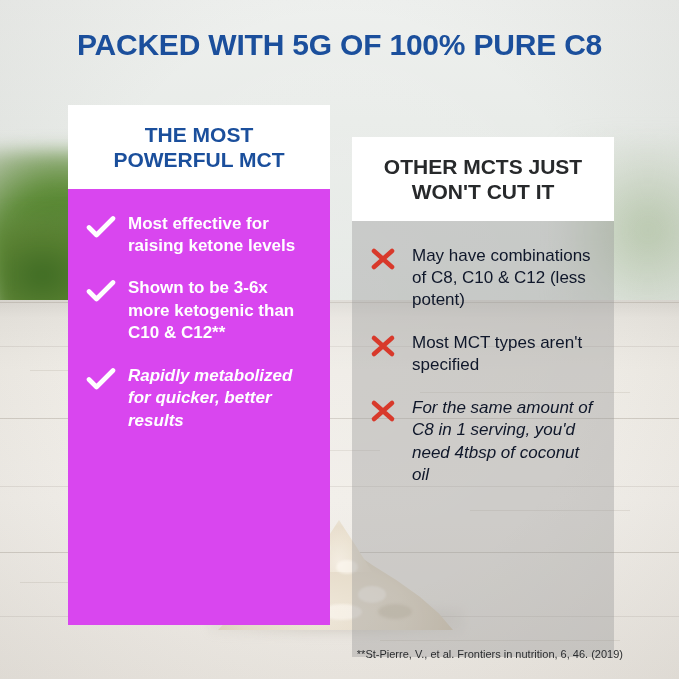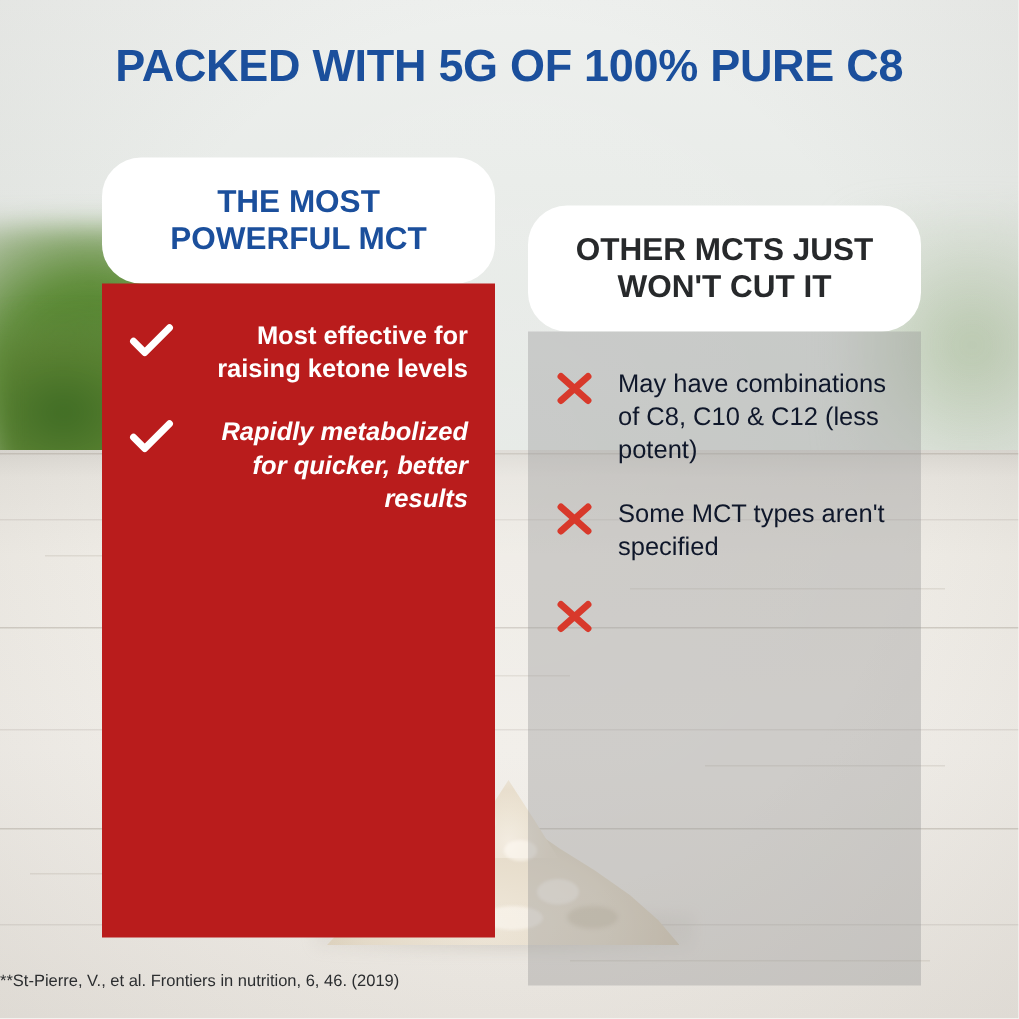--- a/index.html
+++ b/index.html
@@ -137,38 +137,36 @@
     top: 105px;
   }
   .col-left  { left: 68px;  width: 262px; }
   .col-right { left: 352px; width: 262px; margin-top: 32px; }
 
   .col-head {
     background: #ffffff;
     text-align: center;
     padding: 18px 14px 16px 14px;
     box-sizing: border-box;
-    border-radius: 26px;
   }
   .col-head .title {
     font-size: 21px;
     font-weight: bold;
     line-height: 1.18;
     color: #27292b;
   }
   .col-left .col-head .title { color: #1b4f9c; }
 
   .col-body {
     box-sizing: border-box;
     padding: 24px 18px 24px 18px;
   }
   .col-left .col-body {
-    background: #b91c1c;
+    background: #d946ef;
     height: 436px;
-    text-align: right;
   }
   .col-right .col-body {
     background: rgba(150,150,150,0.38);
     height: 436px;
   }
 
   .item {
     display: flex;
     align-items: flex-start;
     margin-bottom: 20px;
@@ -188,21 +186,21 @@
     font-weight: bold;
   }
   .col-left .item-text { color: #ffffff; }
   .col-right .item-text { color: #0f172a; font-weight: normal; font-size: 17px; }
 
   .footnote {
     position: absolute;
     left: 0;
     top: 648px;
     width: 623px;
-    text-align: left;
+    text-align: right;
     font-size: 11px;
     color: #2c2e30;
   }
   svg { display: block; }
 </style>
 </head>
 <body>
 
 <div class="canvas">
 
@@ -250,20 +248,28 @@
 
       <div class="item">
         <span class="mark">
           <svg width="30" height="24" viewBox="0 0 30 24">
             <path d="M3 12.5 L10.5 20 L27 3.5" fill="none" stroke="#ffffff" stroke-width="4.6" stroke-linecap="round" stroke-linejoin="round"></path>
           </svg>
         </span>
         <span class="item-text">Most effective for raising ketone levels</span>
       </div>
 
+      <div class="item">
+        <span class="mark">
+          <svg width="30" height="24" viewBox="0 0 30 24">
+            <path d="M3 12.5 L10.5 20 L27 3.5" fill="none" stroke="#ffffff" stroke-width="4.6" stroke-linecap="round" stroke-linejoin="round"></path>
+          </svg>
+        </span>
+        <span class="item-text">Shown to be 3-6x more ketogenic than C10 &amp; C12**</span>
+      </div>
 
       <div class="item">
         <span class="mark">
           <svg width="30" height="24" viewBox="0 0 30 24">
             <path d="M3 12.5 L10.5 20 L27 3.5" fill="none" stroke="#ffffff" stroke-width="4.6" stroke-linecap="round" stroke-linejoin="round"></path>
           </svg>
         </span>
         <span class="item-text">Rapidly metabolized for quicker, better results</span>
       </div>
 
@@ -284,29 +290,30 @@
         </span>
         <span class="item-text">May have combinations of C8, C10 &amp; C12 (less potent)</span>
       </div>
 
       <div class="item">
         <span class="mark">
           <svg width="26" height="24" viewBox="0 0 26 24">
             <path d="M4 4 L22 20 M22 4 L4 20" fill="none" stroke="#d8392b" stroke-width="4.6" stroke-linecap="round"></path>
           </svg>
         </span>
-        <span class="item-text">Some MCT types aren't specified</span>
+        <span class="item-text">Most MCT types aren't specified</span>
       </div>
 
       <div class="item">
         <span class="mark">
           <svg width="26" height="24" viewBox="0 0 26 24">
             <path d="M4 4 L22 20 M22 4 L4 20" fill="none" stroke="#d8392b" stroke-width="4.6" stroke-linecap="round"></path>
           </svg>
         </span>
+        <span class="item-text">For the same amount of C8 in 1 serving, you'd need 4tbsp of coconut oil</span>
       </div>
 
     </div>
   </div>
 
   <div class="footnote">**St-Pierre, V., et al. Frontiers in nutrition, 6, 46. (2019)</div>
 
 </div>
 
 </body></html>

